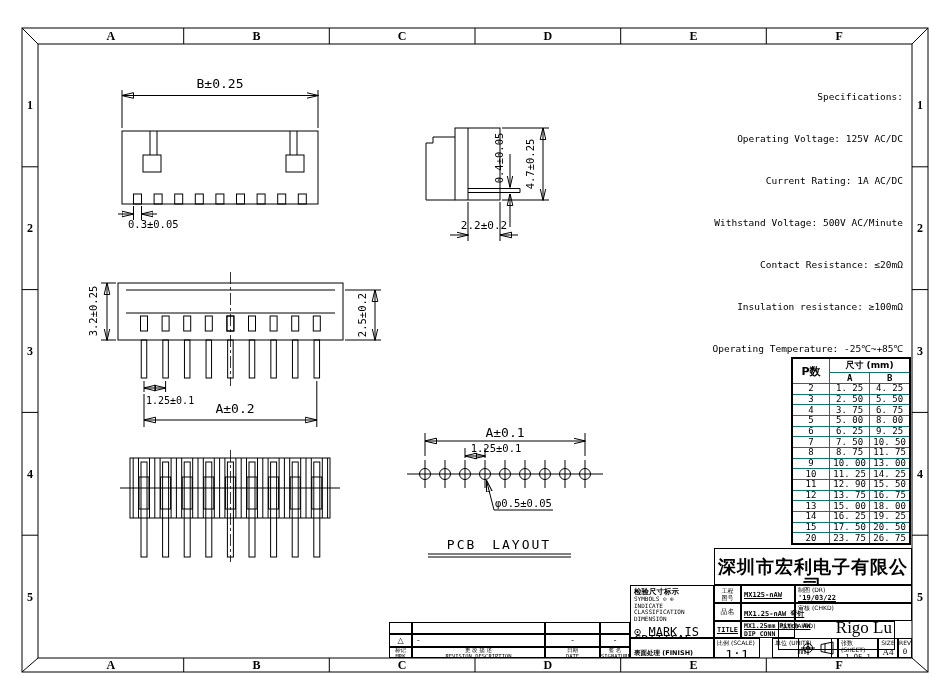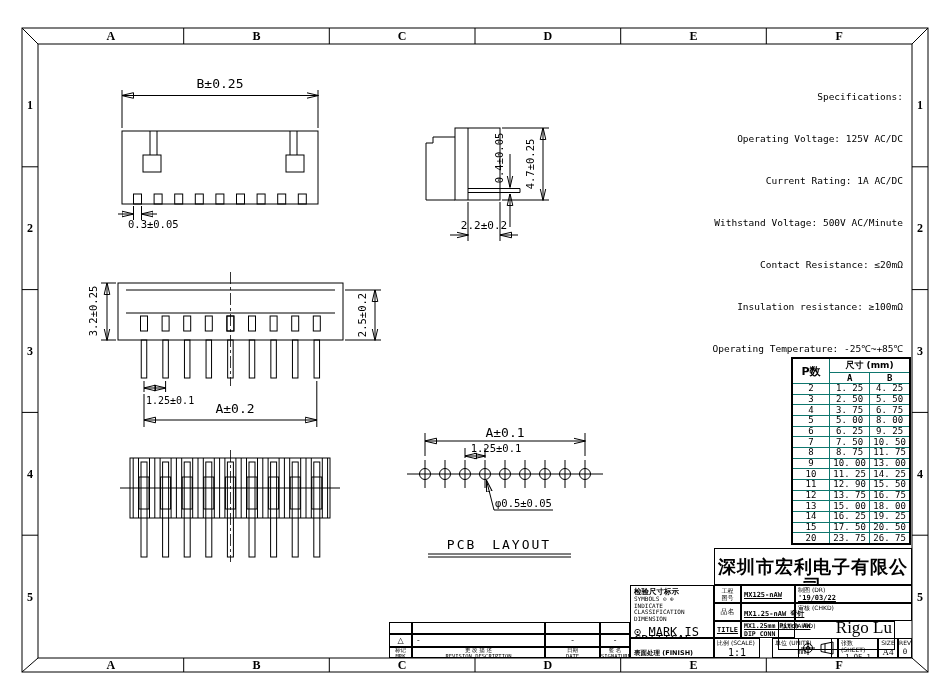--- a/index.html
+++ b/index.html
@@ -448,21 +448,21 @@
     <div class="cell" style="left:111px;top:73px;width:54px;height:17px;overflow:visible">
       <div class="val" style="padding:1px 0 0 2px;width:80px;font-size:6.5px;line-height:7.5px">MX1.25mm Pitch AW DIP CONN</div>
     </div>
     <div class="cell" style="left:148px;top:73px;width:117px;height:29px;overflow:visible">
       <div class="lbl cn">核准 (APPD)</div>
       <div class="serif" style="position:absolute;right:2px;top:-4px;font-size:17px">Rigo Lu</div>
     </div>
 
     <div class="cell" style="left:84px;top:90px;width:46px;height:20px">
       <div class="lbl cn">比例 (SCALE)</div>
-      <div class="mono ctr" style="font-size:10px">1:1</div>
+      <div class="mono ctr" style="font-size:13px">1:1</div>
     </div>
     <div class="cell" style="left:142px;top:90px;width:60px;height:20px">
       <div class="lbl cn">单位 (UNITS)</div>
       <div class="mono ctr" style="font-size:7.5px">mm</div>
     </div>
     <div class="cell" style="left:168px;top:90px;width:40px;height:20px">
       <svg width="38" height="18" viewBox="0 0 38 18" style="position:static">
         <circle cx="9" cy="9" r="4.5"></circle>
           <circle cx="9" cy="9" r="1.6"></circle>
         <line x1="2" y1="9" x2="16" y2="9" stroke-width="0.7"></line>

